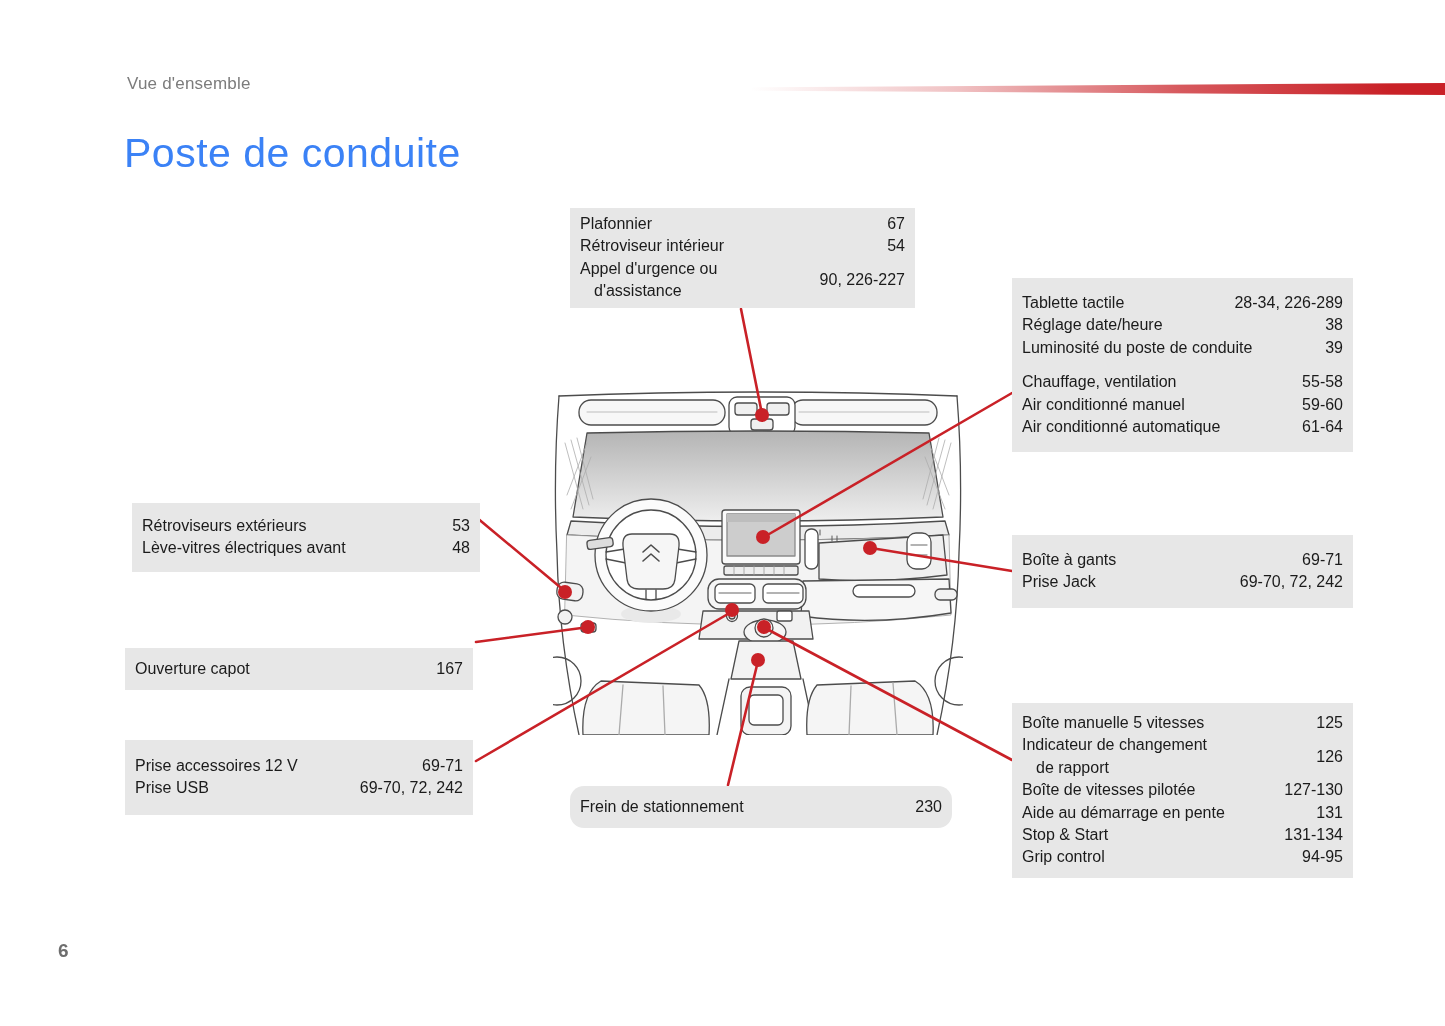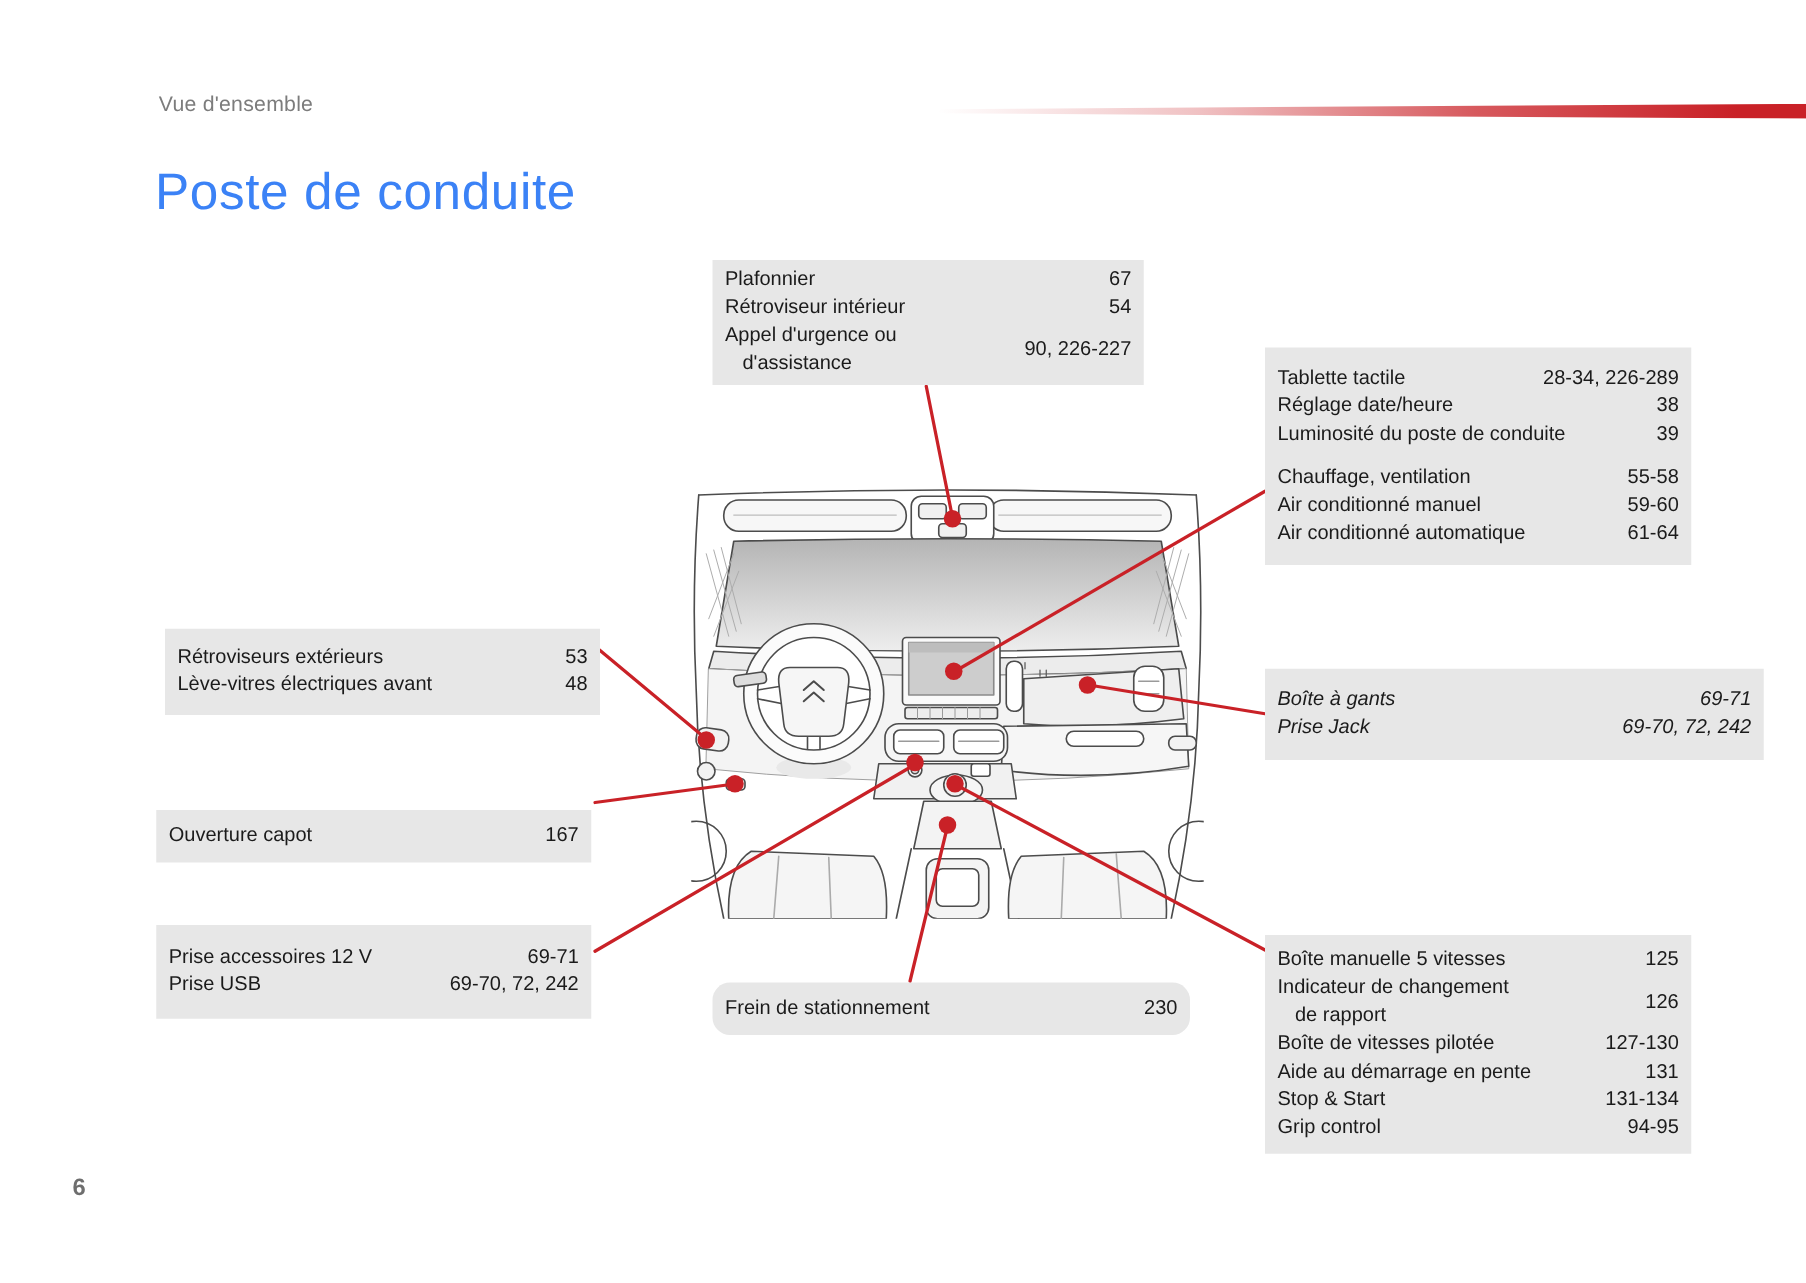--- a/index.html
+++ b/index.html
@@ -233,32 +233,32 @@
     </div>
   </div>
 
   <div class="callout" style="left:570px;top:786px;width:382px;padding:10px 10px;border-radius:14px;">
     <div class="crow">
       <span class="lbl">Frein de stationnement</span>
       <span class="pg">230</span>
     </div>
   </div>
 
-  <div class="callout" style="left:1012px;top:535px;width:399px;padding:14px 10px;font-style:italic;">
+  <div class="callout" style="left:1012px;top:535px;width:341px;padding:14px 10px;">
     <div class="crow">
       <span class="lbl">Boîte à gants</span>
       <span class="pg">69-71</span>
     </div>
     <div class="crow">
       <span class="lbl">Prise Jack</span>
       <span class="pg">69-70, 72, 242</span>
     </div>
   </div>
 
-  <div class="callout" style="left:1012px;top:703px;width:341px;padding:9px 10px;margin-top:45px;">
+  <div class="callout" style="left:1012px;top:703px;width:341px;padding:9px 10px;">
     <div class="crow">
       <span class="lbl">Boîte manuelle 5 vitesses</span>
       <span class="pg">125</span>
     </div>
     <div class="crow">
       <span class="lbl"><span>Indicateur de changement</span><span class="l2">de rapport</span></span>
       <span class="pg">126</span>
     </div>
     <div class="crow">
       <span class="lbl">Boîte de vitesses pilotée</span>

